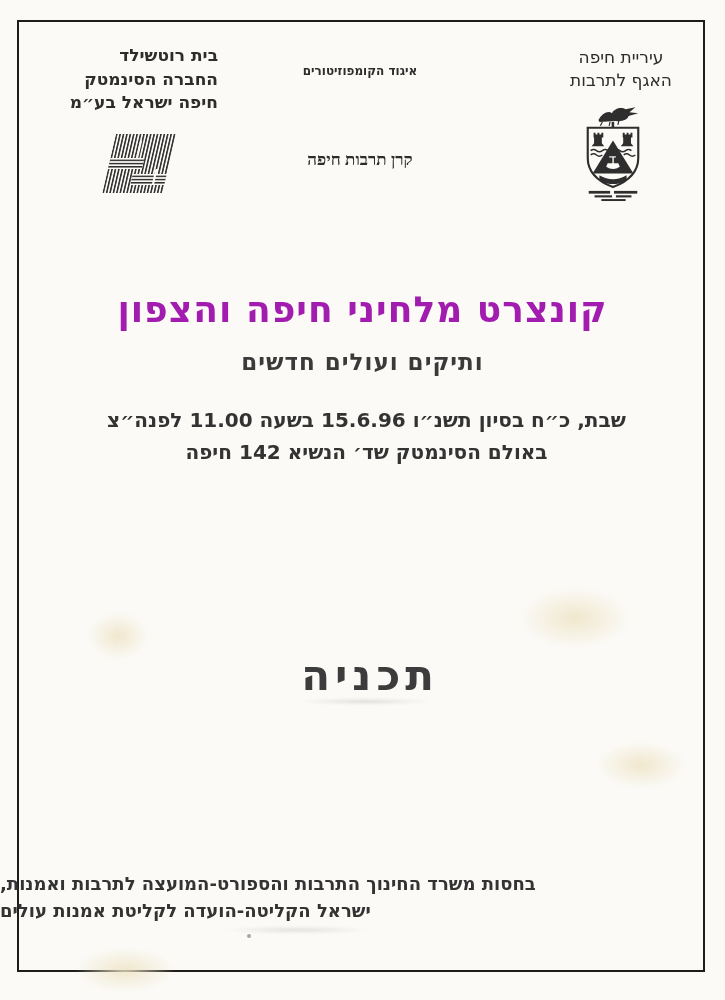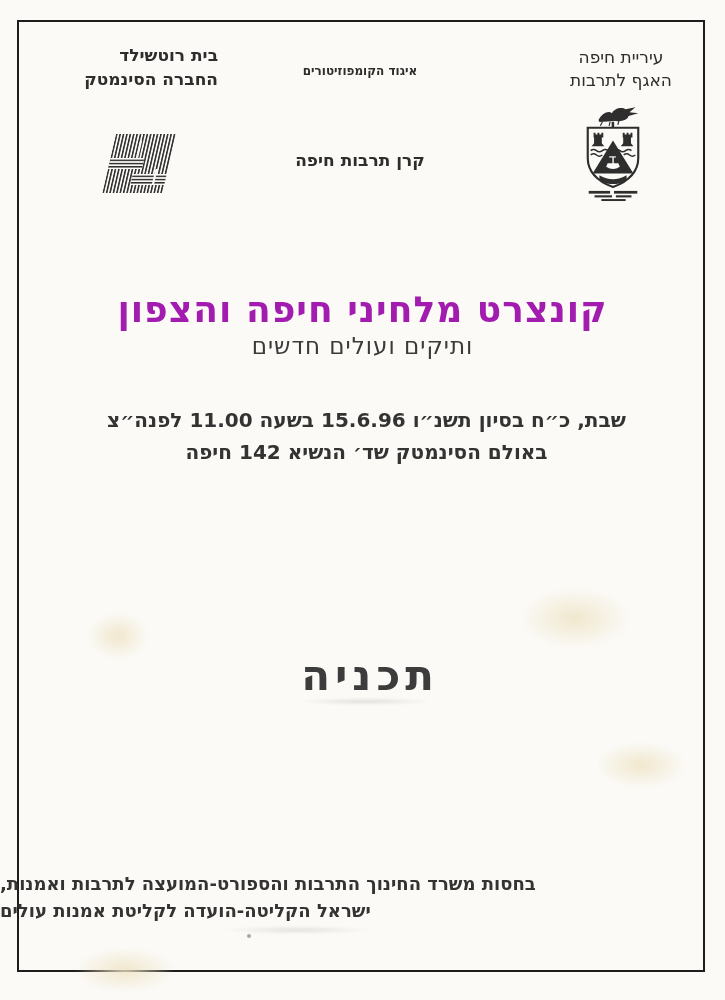--- a/index.html
+++ b/index.html
@@ -25,32 +25,32 @@
     text-align:center; font-size:17px; font-weight:normal; line-height:23px;
   }
   .emblem { position:absolute; left:579px; top:104px; }
 
   .hdr-center-union {
     position:absolute; top:64px; left:262px; width:196px;
     text-align:center; font-size:12px; font-weight:bold;
   }
   .hdr-center-fund {
     position:absolute; top:150px; left:272px; width:176px;
-    text-align:center; font-size:17px; font-weight:bold;
+    text-align:center; font-size:17px; font-weight:bold;font-family:Liberation Serif, serif;
   }
   .hdr-left {
     position:absolute; top:44px; left:38px; width:180px;
     text-align:right; font-size:17px; font-weight:bold; line-height:23.5px;
   }
   .logo { position:absolute; left:101px; top:133px; }
 
   
   .title-block { position:absolute; top:289px; left:0; width:725px; text-align:center; }
   .title   { font-size:36px; font-weight:bold; letter-spacing:1px; color:#a21caf; }
-  .subtitle{ font-size:23px; font-weight:normal; margin-top:3px; letter-spacing:1px; color:#3a3a3a; }
+  .subtitle{ font-size:23px; font-weight:bold; margin-top:19px; letter-spacing:1px; color:#3a3a3a; }
 
   .when-block {
     position:absolute; top:404px; left:4px; width:725px;
     text-align:center; font-size:20px; font-weight:bold; line-height:32px; color:#333;
   }
 
   .program-heading {
     position:absolute; top:651px; left:10px; width:720px;
     text-align:center; font-size:42px; font-weight:bold; letter-spacing:5px; color:#3c3c3c;
   }
@@ -120,20 +120,21 @@
       <rect x="23" y="96.4" width="25" height="2" fill="#2e2e2e"></rect>
     </svg>
   </div>
 
   <div class="hdr-center-union rtl">איגוד הקומפוזיטורים</div>
   <div class="hdr-center-fund rtl">קרן תרבות חיפה</div>
 
   <div class="hdr-left rtl">
     <div>בית רוטשילד</div>
     <div>החברה הסינמטק</div>
+    <div>חיפה ישראל בע״מ</div>
   </div>
 
   <div class="logo">
     <svg width="80" height="62" viewBox="0 0 80 62" xmlns="http://www.w3.org/2000/svg">
       <defs>
         <pattern id="vl" width="3.4" height="4" patternUnits="userSpaceOnUse">
           <rect width="1.6" height="4" fill="#2b2b2b"></rect>
         </pattern>
         <pattern id="hl" width="4" height="3.2" patternUnits="userSpaceOnUse">
           <rect width="4" height="1.5" fill="#2b2b2b"></rect>

